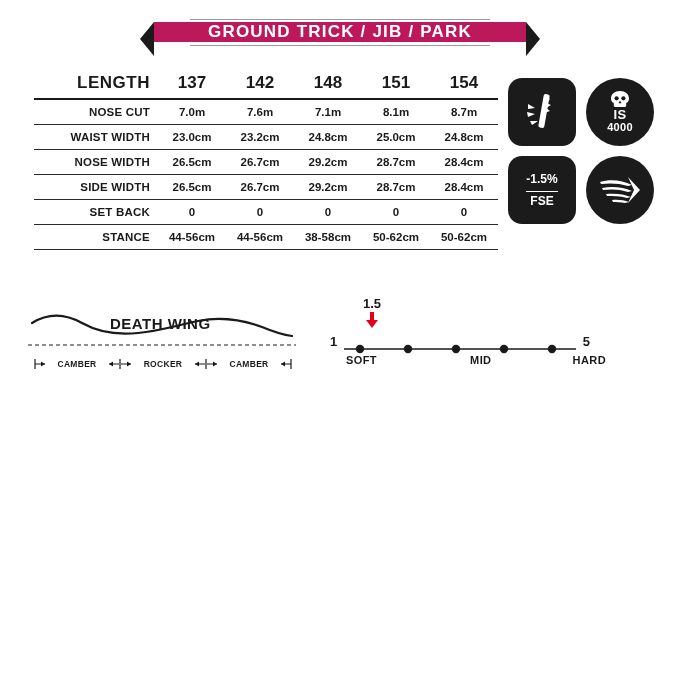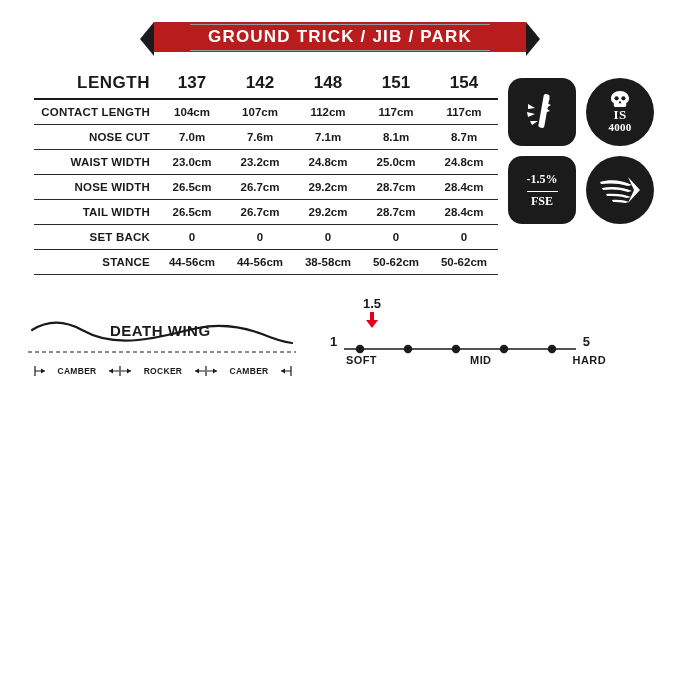--- a/index.html
+++ b/index.html
@@ -20,23 +20,23 @@
   .banner-wrap {
     position: absolute;
     top: 22px;
     left: 0;
     width: 680px;
     display: flex;
     justify-content: center;
   }
   .banner {
     position: relative;
-    background: #b91c1c;
+    background: #be185d;
     color: #ffffff;
-    height: 30px;
+    height: 20px;
     width: 372px;
     display: flex;
     align-items: center;
     justify-content: center;
   }
   .banner::before,
   .banner::after {
     content: "";
     position: absolute;
     top: 0;
@@ -105,21 +105,20 @@
 
   
   .badges {
     position: absolute;
     top: 78px;
     left: 508px;
     width: 152px;
     display: flex;
     flex-wrap: wrap;
     gap: 10px;
-    font-family: Liberation Serif, serif;
   }
   .badge {
     width: 68px;
     height: 68px;
     background: #1b1b1b;
     color: #ffffff;
     display: flex;
     align-items: center;
     justify-content: center;
     position: relative;
@@ -144,21 +143,21 @@
     display: block;
     border-bottom: 1px solid #ffffff;
     padding-bottom: 4px;
     margin-bottom: 2px;
   }
   .bamboo-svg, .wing-svg, .skull-svg { display: block; }
 
   
   .profile {
     position: absolute;
-    top: 312px;
+    top: 305px;
     left: 26px;
     width: 272px;
     height: 70px;
   }
   .profile-title {
     position: absolute;
     top: 10px;
     left: 84px;
     font-size: 15px;
     font-weight: bold;
@@ -243,28 +242,20 @@
   <tbody>
     <tr class="head">
       <td class="rowlabel">LENGTH</td>
       <td class="col-v">137</td>
       <td class="col-v">142</td>
       <td class="col-v">148</td>
       <td class="col-v">151</td>
       <td class="col-v">154</td>
     </tr>
 
-    <tr>
-      <td class="rowlabel">CONTACT LENGTH</td>
-      <td>104cm</td>
-      <td>107cm</td>
-      <td>112cm</td>
-      <td>117cm</td>
-      <td>117cm</td>
-    </tr>
 
     <tr>
       <td class="rowlabel">NOSE CUT</td>
       <td>7.0m</td>
       <td>7.6m</td>
       <td>7.1m</td>
       <td>8.1m</td>
       <td>8.7m</td>
     </tr>
 
@@ -280,21 +271,21 @@
     <tr>
       <td class="rowlabel">NOSE WIDTH</td>
       <td>26.5cm</td>
       <td>26.7cm</td>
       <td>29.2cm</td>
       <td>28.7cm</td>
       <td>28.4cm</td>
     </tr>
 
     <tr>
-      <td class="rowlabel">TAIL WIDTH</td>
+      <td class="rowlabel">SIDE WIDTH</td>
       <td>26.5cm</td>
       <td>26.7cm</td>
       <td>29.2cm</td>
       <td>28.7cm</td>
       <td>28.4cm</td>
     </tr>
 
     <tr>
       <td class="rowlabel">SET BACK</td>
       <td>0</td>

